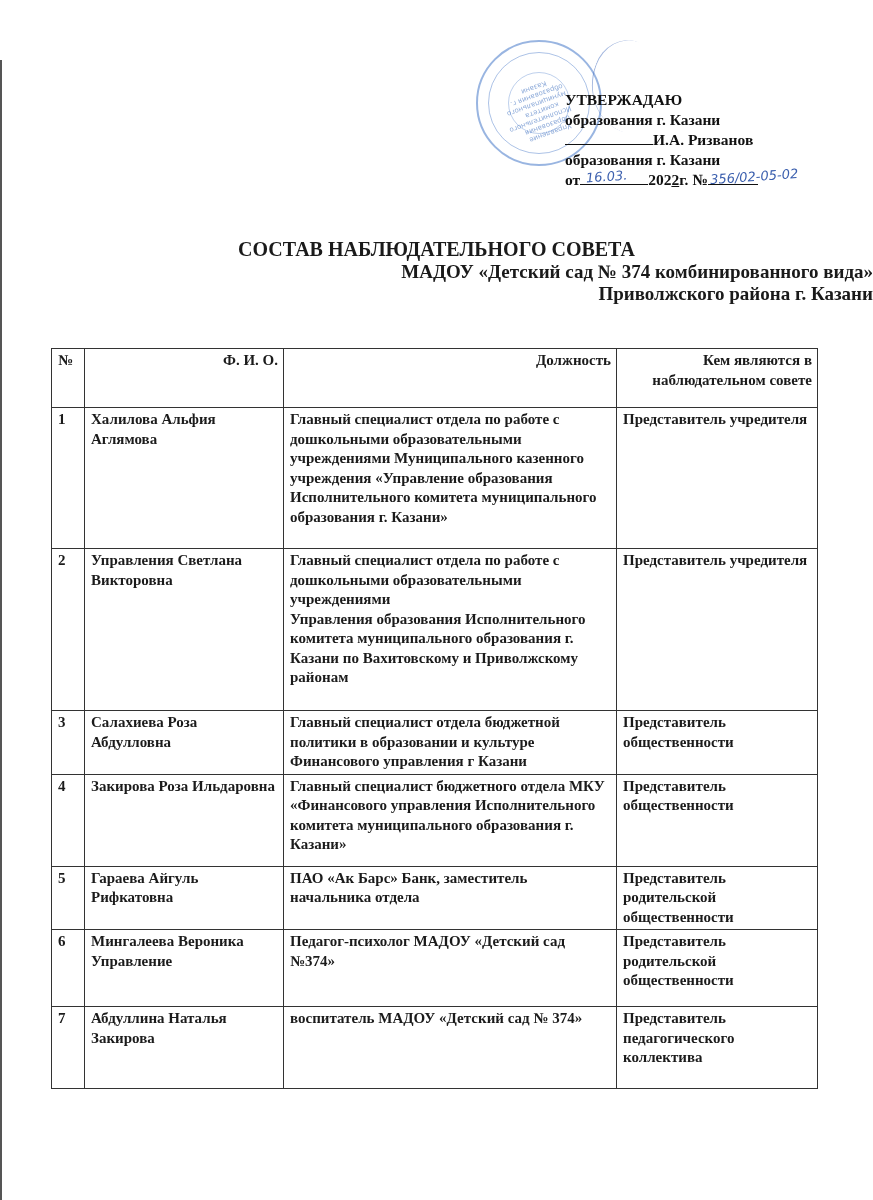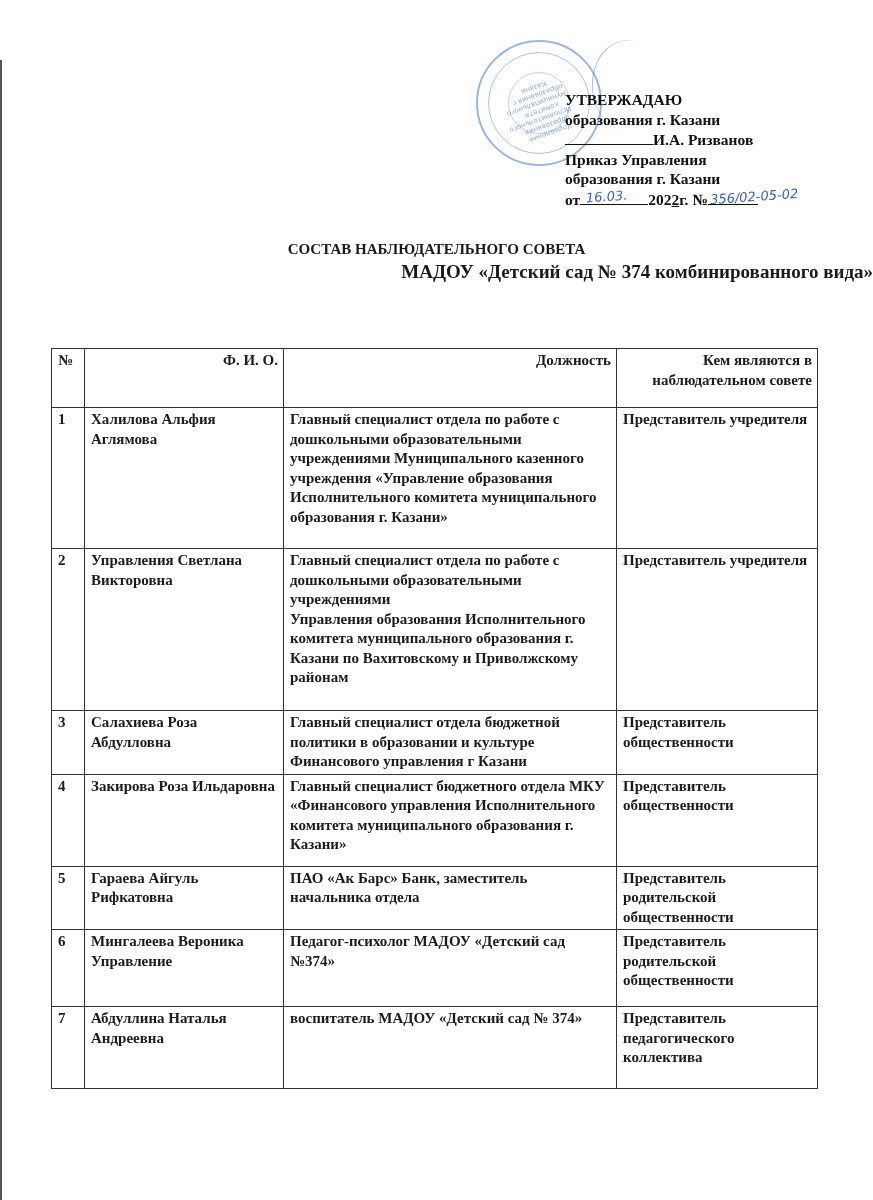--- a/index.html
+++ b/index.html
@@ -31,21 +31,21 @@
       position:absolute; left:36px; top:40px; width:56px; font-family:"DejaVu Sans", sans-serif;
       font-size:7px; line-height:8px; color:rgba(60,110,190,0.6); transform:rotate(160deg); text-align:center;
     }
     .signature {
       position:absolute; left:590px; top:42px; width:80px; height:90px;
       border-left:1.5px solid rgba(70,110,190,0.5); border-radius:40% 0 0 60%; transform:rotate(20deg);
     }
     .title-block {
       position:absolute; left:0; top:237px; width:873px; text-align:center; font-weight:bold;
     }
-    .title-block .t1 { font-size:15px; line-height:24px; }
+    .title-block .t1 { font-size:20px; line-height:24px; }
     .title-block .t2, .title-block .t3 { font-size:19px; line-height:22px;text-align:right; }
     table.members {
       position:absolute; left:51px; top:348px; width:766px; border-collapse:collapse; table-layout:fixed;
       font-family:"Liberation Serif", serif; font-weight:bold; font-size:15px; line-height:19.5px; color:#1b1b1b;
     }
     table.members td, table.members th {
       border:1.3px solid #333; vertical-align:top; padding:2px 5px 2px 6px; text-align:left;
     }
     table.members th { font-weight:bold; text-align:right; }
     table.members th.num { text-align:left; }
@@ -61,30 +61,30 @@
 
 <div class="stamp">
   <div class="stamp-text">Управление образования Исполнительного комитета муниципального образования г. Казани</div>
 </div>
 <div class="signature"></div>
 
 <div class="approval">
   <div>УТВЕРЖАДАЮ</div>
   <div>образования г. Казани</div>
   <div><span class="ul" style="width:88px;"></span><span>И.А. Ризванов</span></div>
-  <div>Приказ Управления</div>
   <div>образования г. Казани</div>
   <div>
     <span>от</span><span class="ul" style="width:68px;"><span class="hand">16.03.</span></span><span>202</span><span style="text-decoration:underline;">2</span><span>г. №</span><span class="ul" style="width:50px;"><span class="hand" style="left:2px;">356/02-05-02</span></span>
   </div>
 </div>
 
 <div class="title-block">
   <div class="t1">СОСТАВ НАБЛЮДАТЕЛЬНОГО СОВЕТА</div>
   <div class="t2">МАДОУ «Детский сад № 374 комбинированного вида»</div>
+  <div class="t3">Приволжского района г. Казани</div>
 </div>
 
 <table class="members">
   <colgroup>
       <col class="c1">
       <col class="c2">
       <col class="c3">
       <col class="c4">
     </colgroup>
   <tbody>
@@ -126,18 +126,18 @@
     <td>Представитель родительской общественности</td>
   </tr>
   <tr class="r6">
     <td>6</td>
     <td>Мингалеева Вероника Управление</td>
     <td class="pos">Педагог-психолог МАДОУ «Детский сад №374»</td>
     <td>Представитель родительской общественности</td>
   </tr>
   <tr class="r7">
     <td>7</td>
-    <td>Абдуллина Наталья Андреевна</td>
+    <td>Абдуллина Наталья Закирова</td>
     <td class="pos">воспитатель МАДОУ «Детский сад № 374»</td>
     <td>Представитель педагогического коллектива</td>
   </tr>
 </tbody>
   </table>
 
 </body></html>

